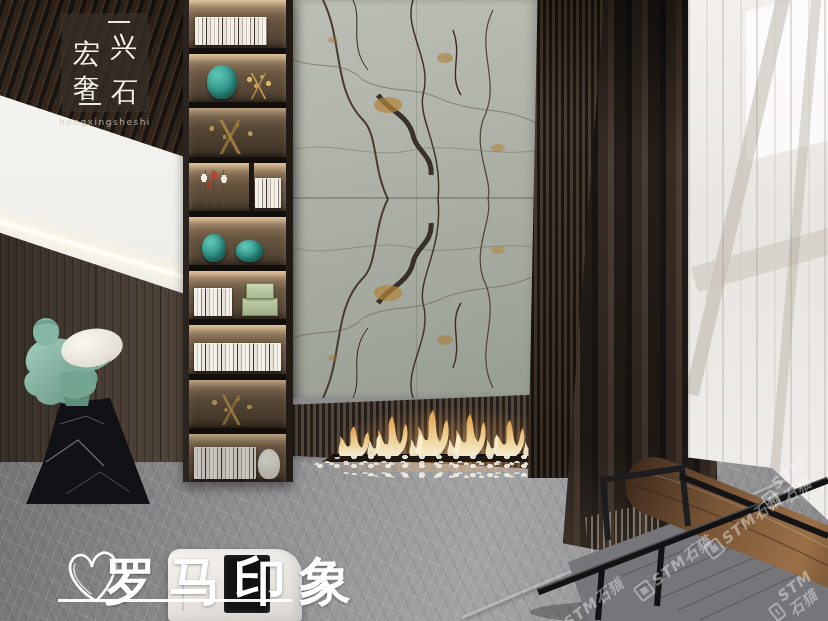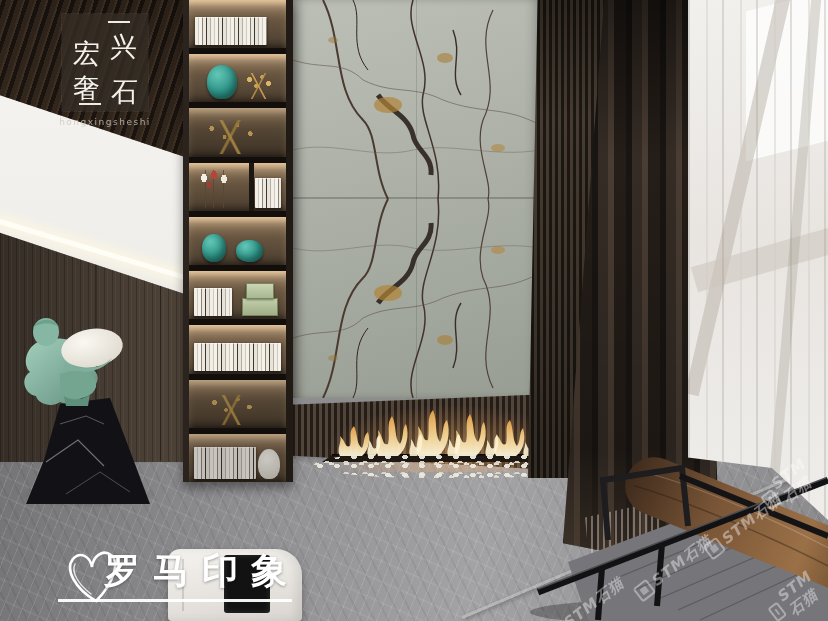--- a/index.html
+++ b/index.html
@@ -156,21 +156,21 @@
   .logo .c4{left:49px;top:64px;}
   .logo .dash{position:absolute;height:2px;background:#f0ece5;}
   .logo .d-top{left:46px;top:7px;width:22px;}
   .logo .d-bot{left:17px;bottom:6px;width:22px;}
   .romanized{left:45px;top:117px;width:120px;text-align:center;
     color:rgba(205,199,190,.8);font-size:9px;letter-spacing:1.5px;}
 
   
   .caption-heart{left:58px;top:545px;width:80px;height:64px;}
   .caption-text{left:104px;top:547px;color:#fff;font-family:"DejaVu Serif",serif;
-    font-weight:700;font-size:36px;letter-spacing:13px;white-space:nowrap;
+    font-weight:700;font-size:52px;letter-spacing:13px;white-space:nowrap;
     text-shadow:0 1px 3px rgba(0,0,0,.35);}
   .caption-line{left:58px;top:599px;width:234px;height:2.5px;background:rgba(255,255,255,.95);}
 
   
   .wm{position:absolute;display:flex;align-items:center;gap:4px;color:rgba(255,255,255,.4);
     font:italic 700 15px "DejaVu Sans",sans-serif;letter-spacing:1px;transform:rotate(-38deg);}
   .wm-ic{width:13px;height:13px;border:2px solid rgba(255,255,255,.38);border-radius:3px;position:relative;}
   .wm-ic::after{content:"";position:absolute;inset:3px;background:rgba(255,255,255,.35);border-radius:1px;}
 </style>
 </head>

